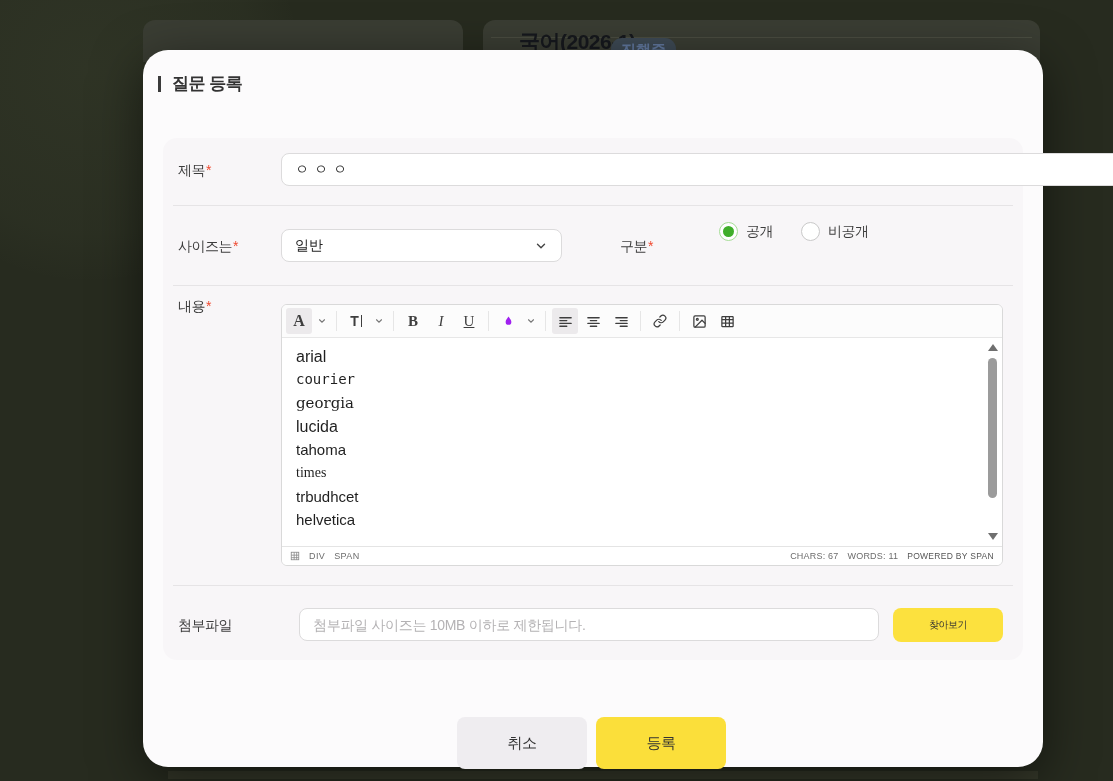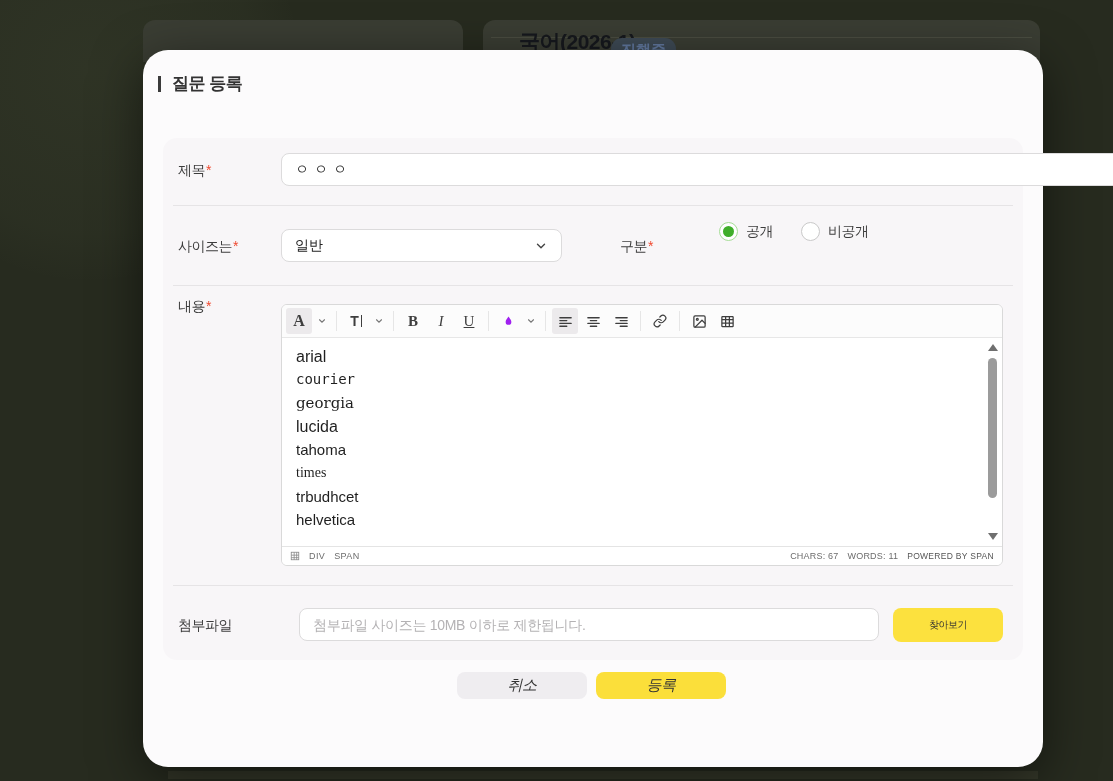--- a/index.html
+++ b/index.html
@@ -132,24 +132,23 @@
   .powered { font-size:8.5px; letter-spacing:.3px; color:#555; }
 
   .attach-row .browse-btn {
     position:absolute; left:730px; top:470px; width:110px; height:34px;
     background:#fce13e; border:none; border-radius:8px;
     font-size:10px; color:#333; letter-spacing:-0.5px; cursor:pointer;
     font-family:"Liberation Sans","DejaVu Sans",sans-serif;
   }
 
   .footer-btn {
-    position:absolute; top:622px; width:130px; height:27px; border:none; border-radius:8px;
+    position:absolute; top:667px; width:130px; height:52px; border:none; border-radius:8px;
     font-size:15px; color:#333; letter-spacing:-0.5px; cursor:pointer;
     font-family:"Liberation Sans","DejaVu Sans",sans-serif;
-    font-style:italic;
   }
   .cancel-btn { left:314px; background:#efedf0; }
   .submit-btn { left:453px; background:#fbdf3a; }
 
   svg.icon { display:block; }
 </style>
 </head>
 <body>
 
 <div class="bg-blob"></div>

